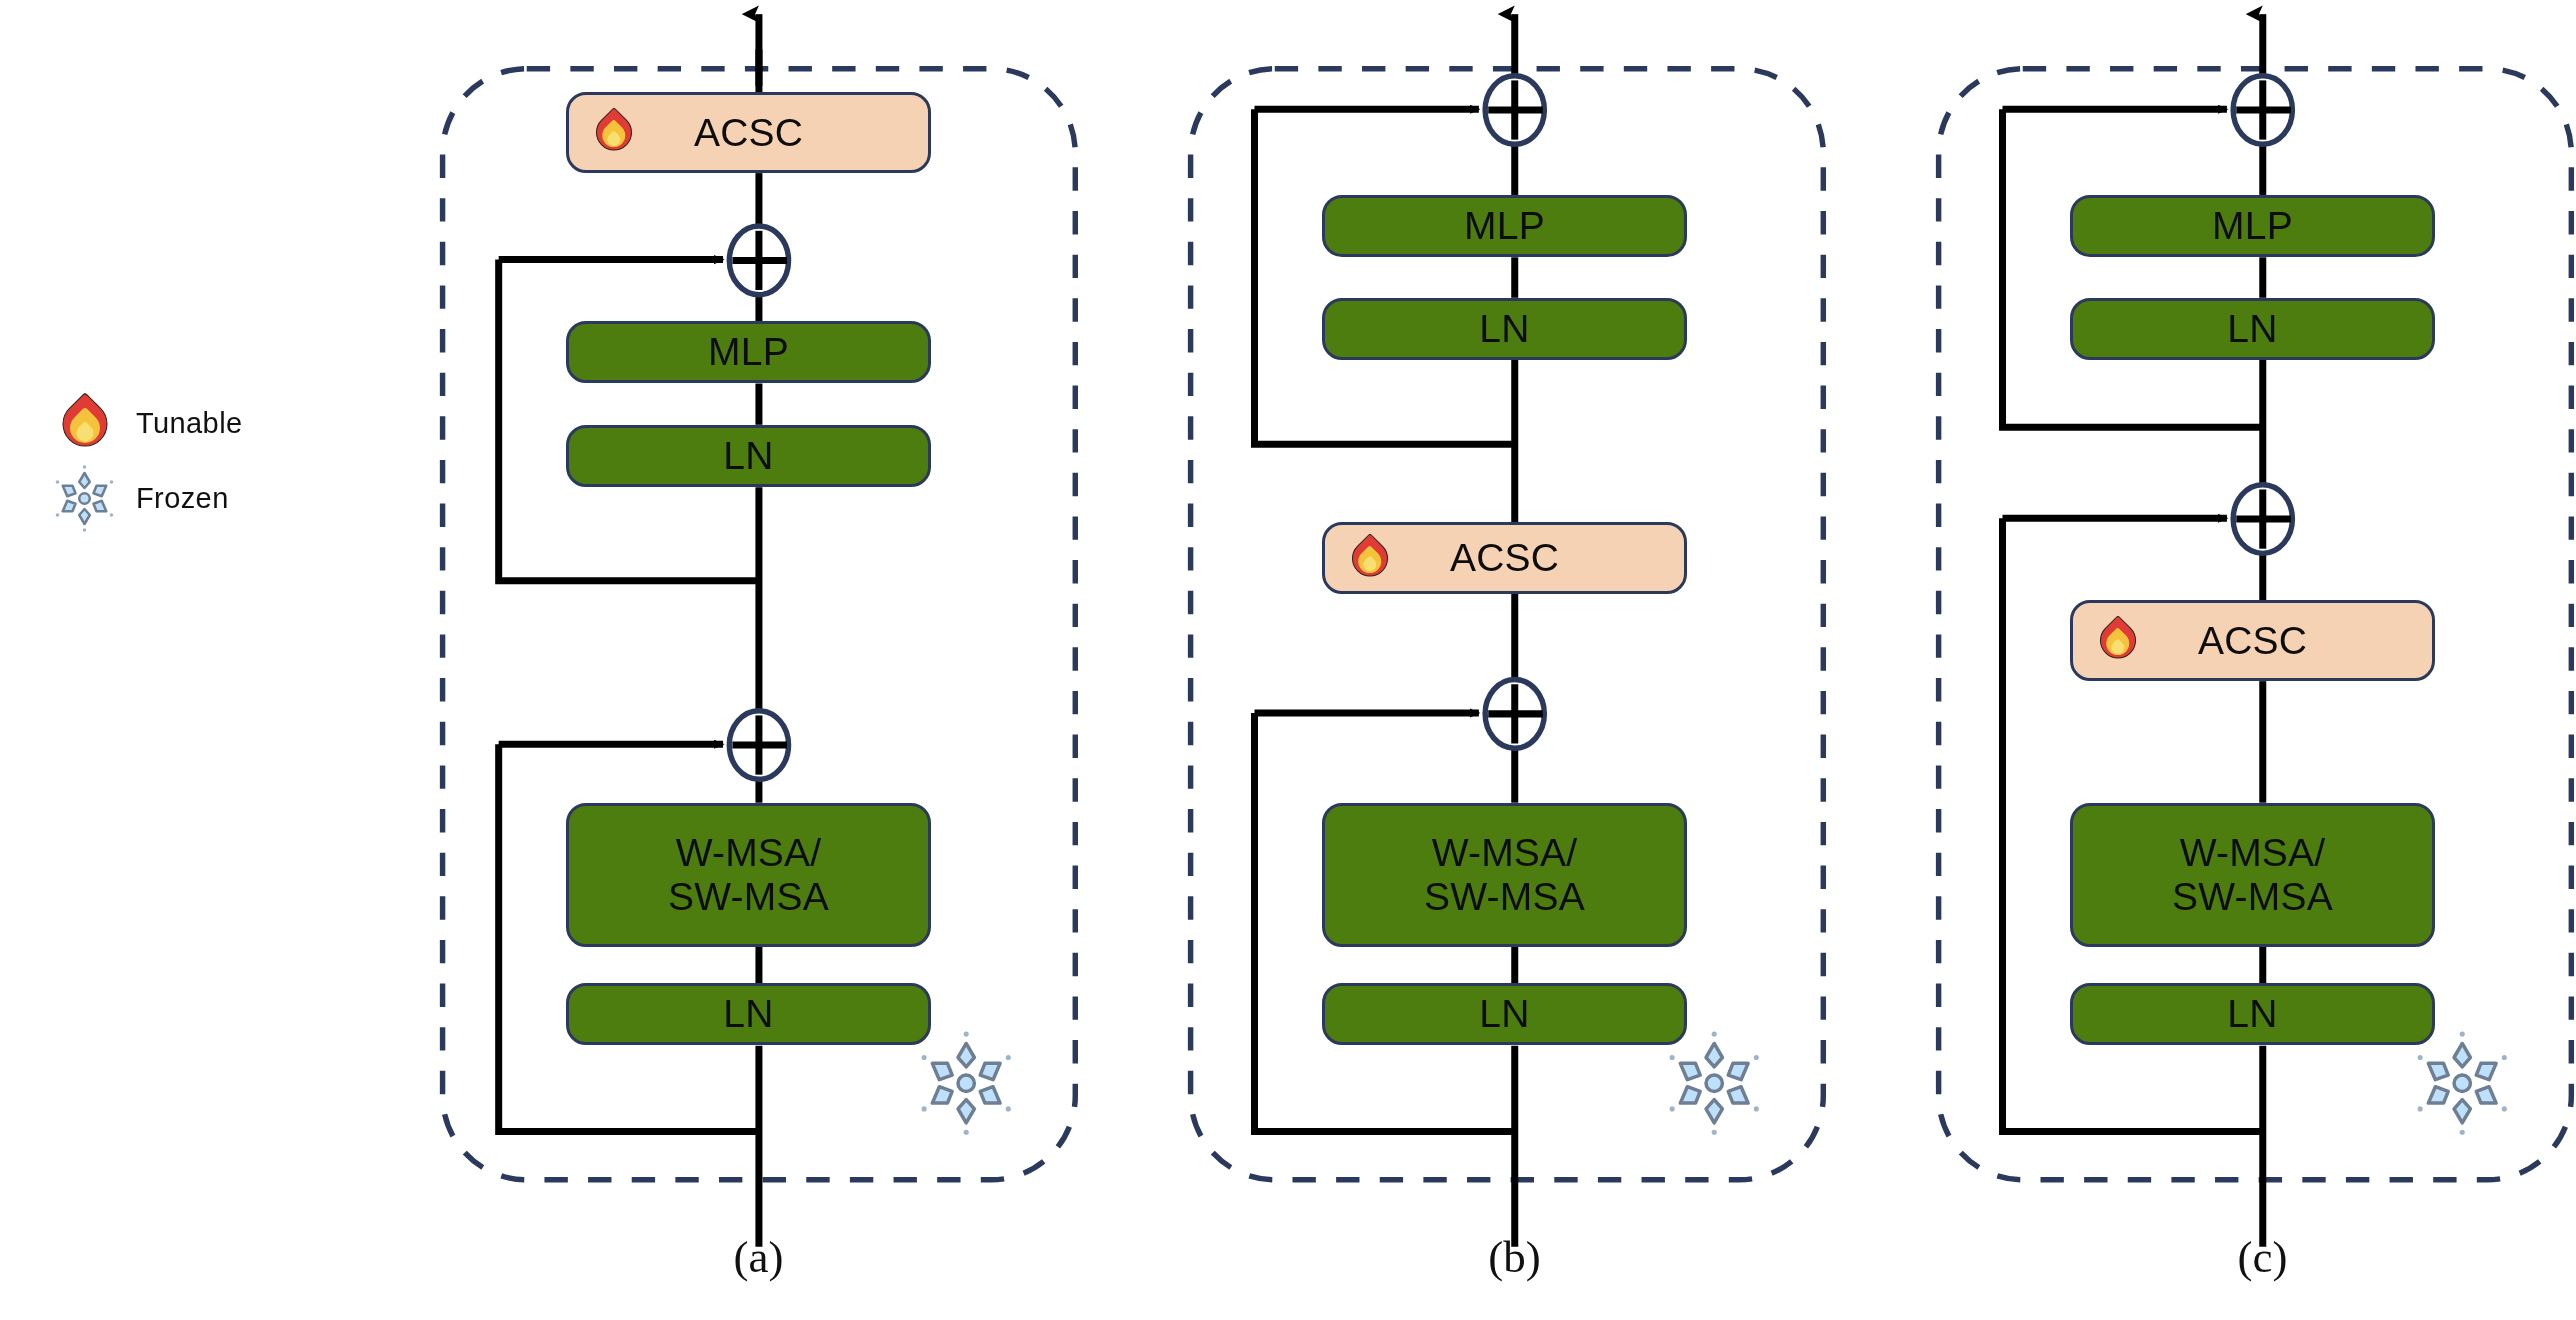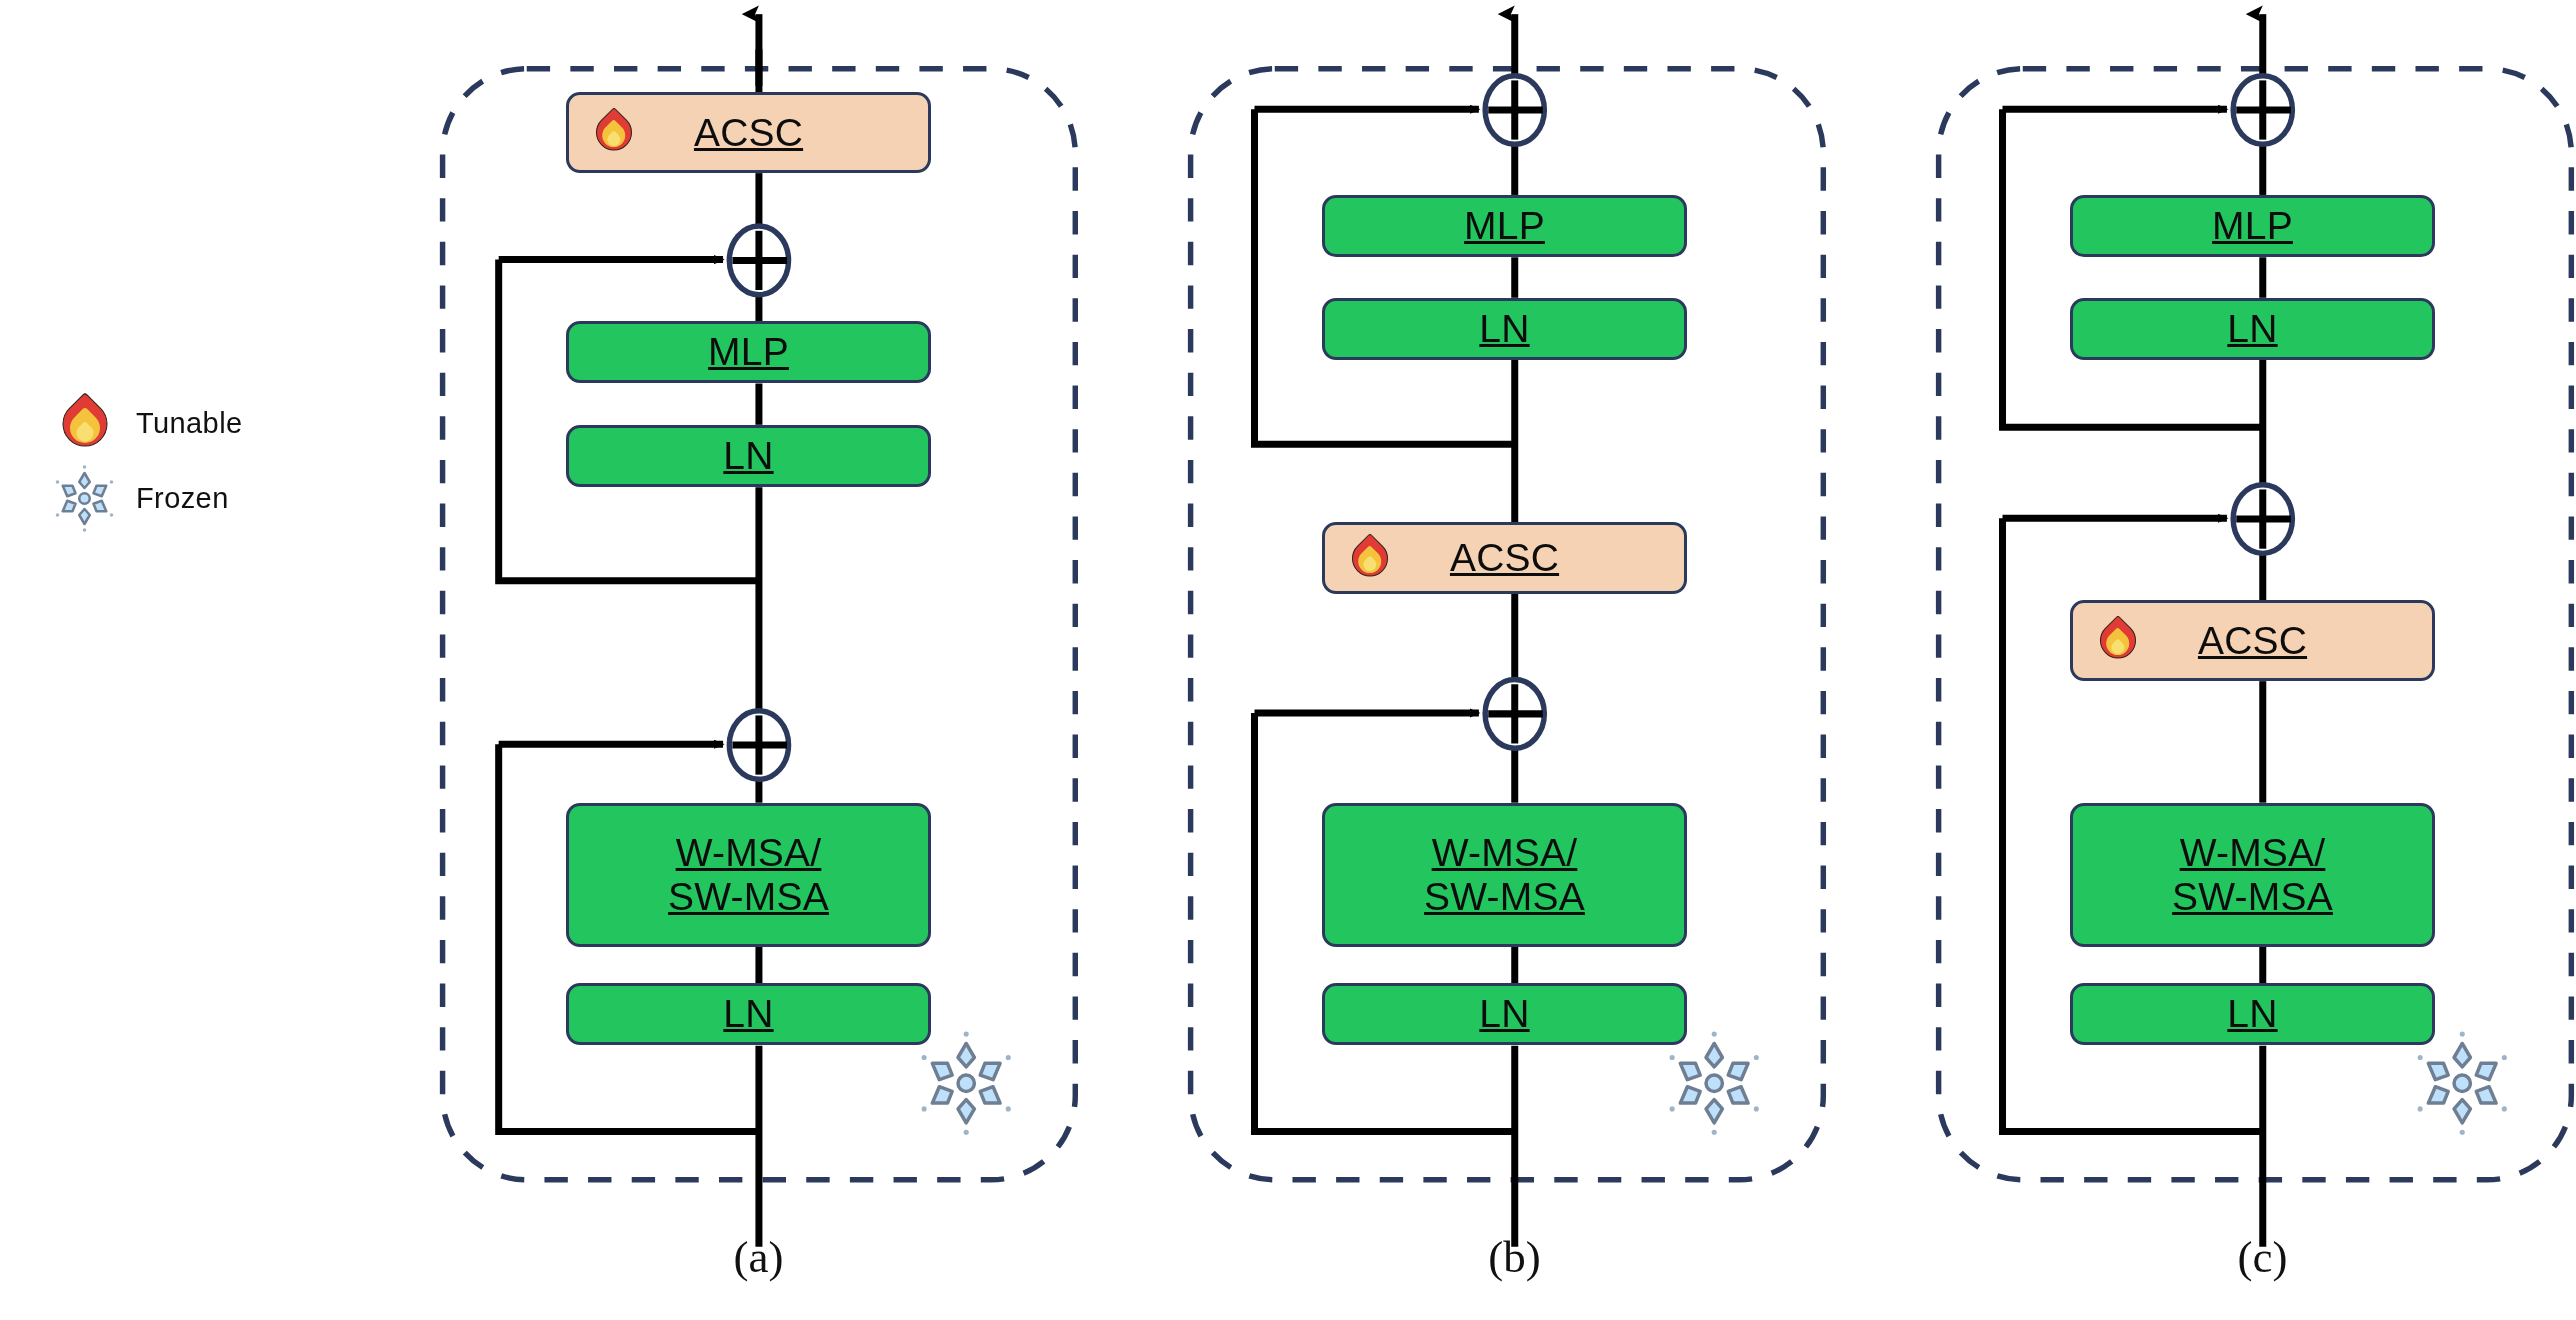--- a/index.html
+++ b/index.html
@@ -33,27 +33,26 @@
   }
   .flame .core{
     position:absolute;left:50%;top:62%;transform:translate(-50%,-50%) rotate(-45deg);
     background:#f8df72;
     border-radius:55% 20% 55% 55%;
   }
 
   
   .node{
     position:absolute;box-sizing:border-box;
-    border:3.9px solid #2b3a5c;border-radius:14px;
+    border:3.9px solid #2b3a5c;border-radius:20px;
     display:flex;align-items:center;justify-content:center;
     font-size:39px;color:#0d0d0d;line-height:1.12;text-align:center;
     letter-spacing:0.2px;
-    text-decoration:underline;
-  }
-  .node.blue{background:#22c55e;}
+  }
+  .node.blue{background:#4d7c0f;}
   .node.orange{background:#f5d2b3;justify-content:center;}
   .node .nlabel{pointer-events:none;white-space:pre-line;}
   .node.orange .flamewrap{position:absolute;left:17px;top:50%;transform:translateY(-50%);}
 
   
   .caption{
     position:absolute;font-size:45px;color:#111;text-align:center;
     font-family:"Liberation Serif","DejaVu Serif",serif;
   }
 </style>

